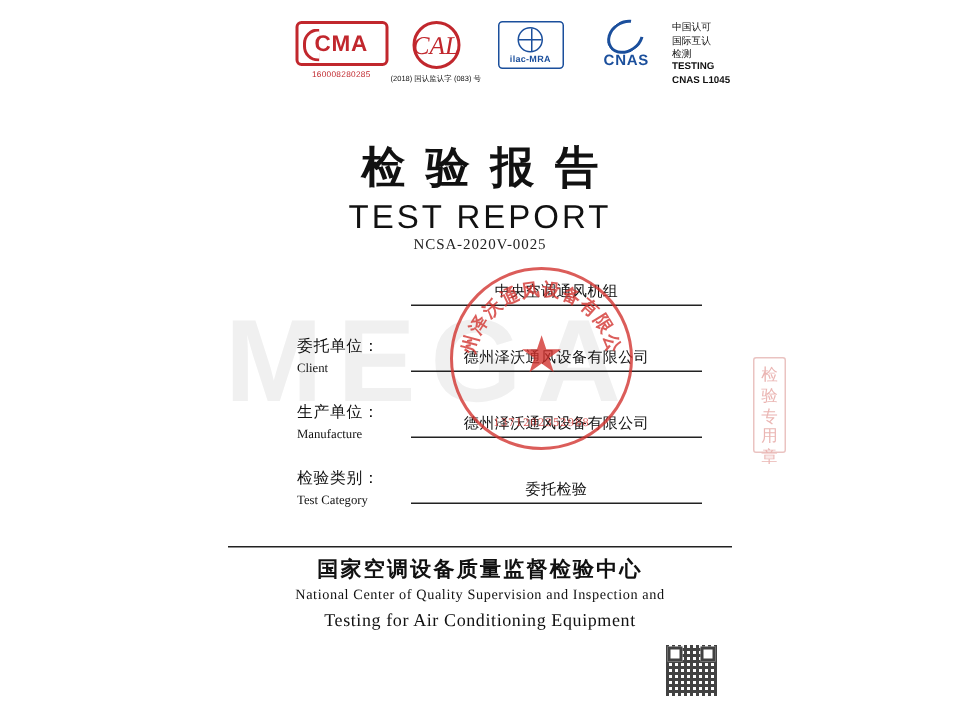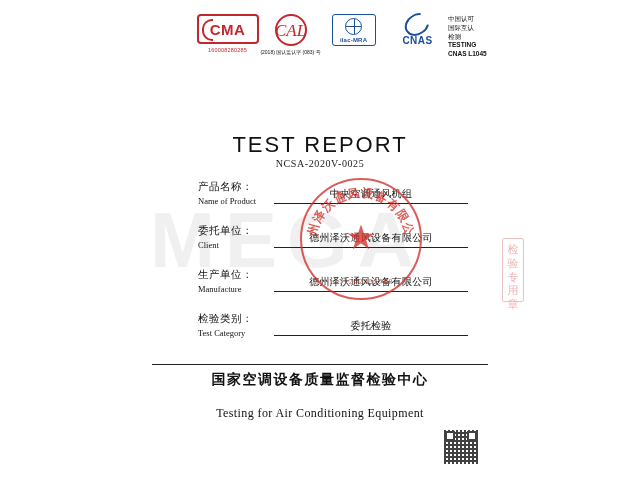--- a/index.html
+++ b/index.html
@@ -461,32 +461,29 @@
     <div class="cnas-block">
       <div>中国认可</div>
       <div>国际互认</div>
       <div>检测</div>
       <div class="bold">TESTING</div>
       <div class="bold">CNAS L1045</div>
     </div>
 
   </div>
 
+  <div class="title-cn">检验报告</div>
   <div class="title-en">TEST REPORT</div>
   <div class="report-no">NCSA-2020V-0025</div>
 
   <div class="watermark">MEGA</div>
 
   <div class="fields">
 
     <div class="field-row">
-      <div class="field-label">
-        <div class="label-cn">产品名称：</div>
-        <div class="label-en">Name of Product</div>
-      </div>
       <div class="field-value">中央空调通风机组</div>
     </div>
 
     <div class="field-row">
       <div class="field-label">
         <div class="label-cn">委托单位：</div>
         <div class="label-en">Client</div>
       </div>
       <div class="field-value">德州泽沃通风设备有限公司</div>
     </div>
@@ -519,17 +516,18 @@
       </text>
     </svg>
     <div class="stamp-star">★</div>
     <div class="stamp-bottom">1371202352988</div>
   </div>
 
   <div class="side-seal">检验专用章</div>
 
   <div class="footer-rule"></div>
   <div class="footer-cn">国家空调设备质量监督检验中心</div>
+  <div class="footer-en1">National Center of Quality Supervision and Inspection and</div>
   <div class="footer-en2">Testing for Air Conditioning Equipment</div>
 
   <div class="qr"></div>
 
 </div>
 
 </body></html>

